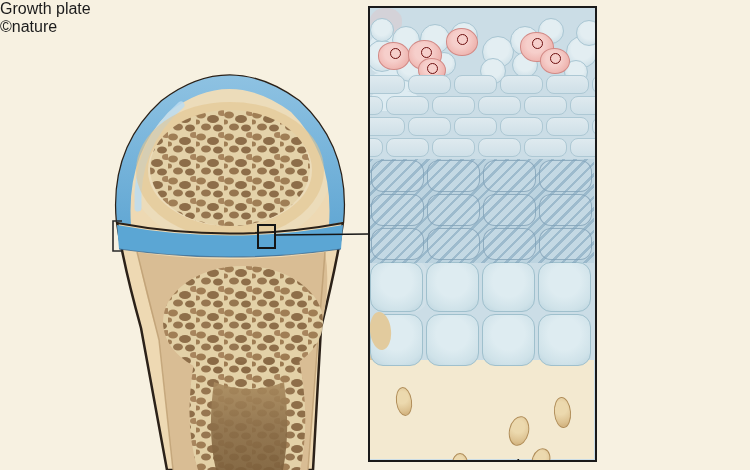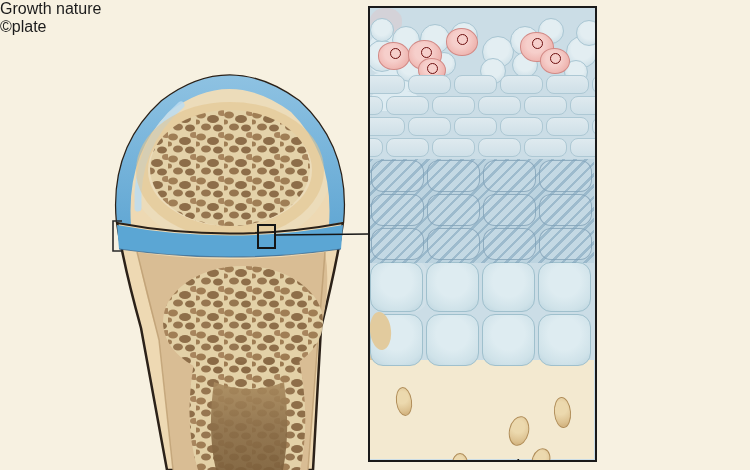--- a/index.html
+++ b/index.html
@@ -103,22 +103,22 @@
     <path d="M117,223 Q230,244 343,223" fill="none" stroke="#2b2118" stroke-width="2"></path>
     <path d="M117,225 Q230,246 343,225 L341,249 Q230,265 119,249 Z" fill="#5ba6d4"></path>
     <path d="M119,249 Q230,265 341,249" fill="none" stroke="#33638c" stroke-width="1.2" opacity=".75"></path>
 
     <rect x="258" y="225" width="17" height="23" fill="none" stroke="#151515" stroke-width="2"></rect>
     <line x1="276" y1="235" x2="369" y2="234" stroke="#151515" stroke-width="1.5"></line>
 
     <path d="M122,221 L113,221 L113,251 L122,251" fill="none" stroke="#2a2a2a" stroke-width="1.6"></path>
   </svg>
 
-  <div class="gp-label">Growth nature</div>
-  <div class="credit">©plate</div>
+  <div class="gp-label">Growth plate</div>
+  <div class="credit">©nature</div>
 
   <div class="panel">
     <div class="panel-inner">
       <div class="zone-bg hatch-bg"></div>
       <div class="zone-bg marrow-bg"></div>
       <div id="cells">
           <div class="cell round-cell" style="left: -4px; top: 32px; width: 32px; height: 32px;"></div>
           <div class="cell round-cell" style="left: 22px; top: 18px; width: 28px; height: 28px;"></div>
           <div class="cell round-cell" style="left: 50px; top: 16px; width: 30px; height: 30px;"></div>
           <div class="cell round-cell" style="left: 80px; top: 14px; width: 28px; height: 28px;"></div>

